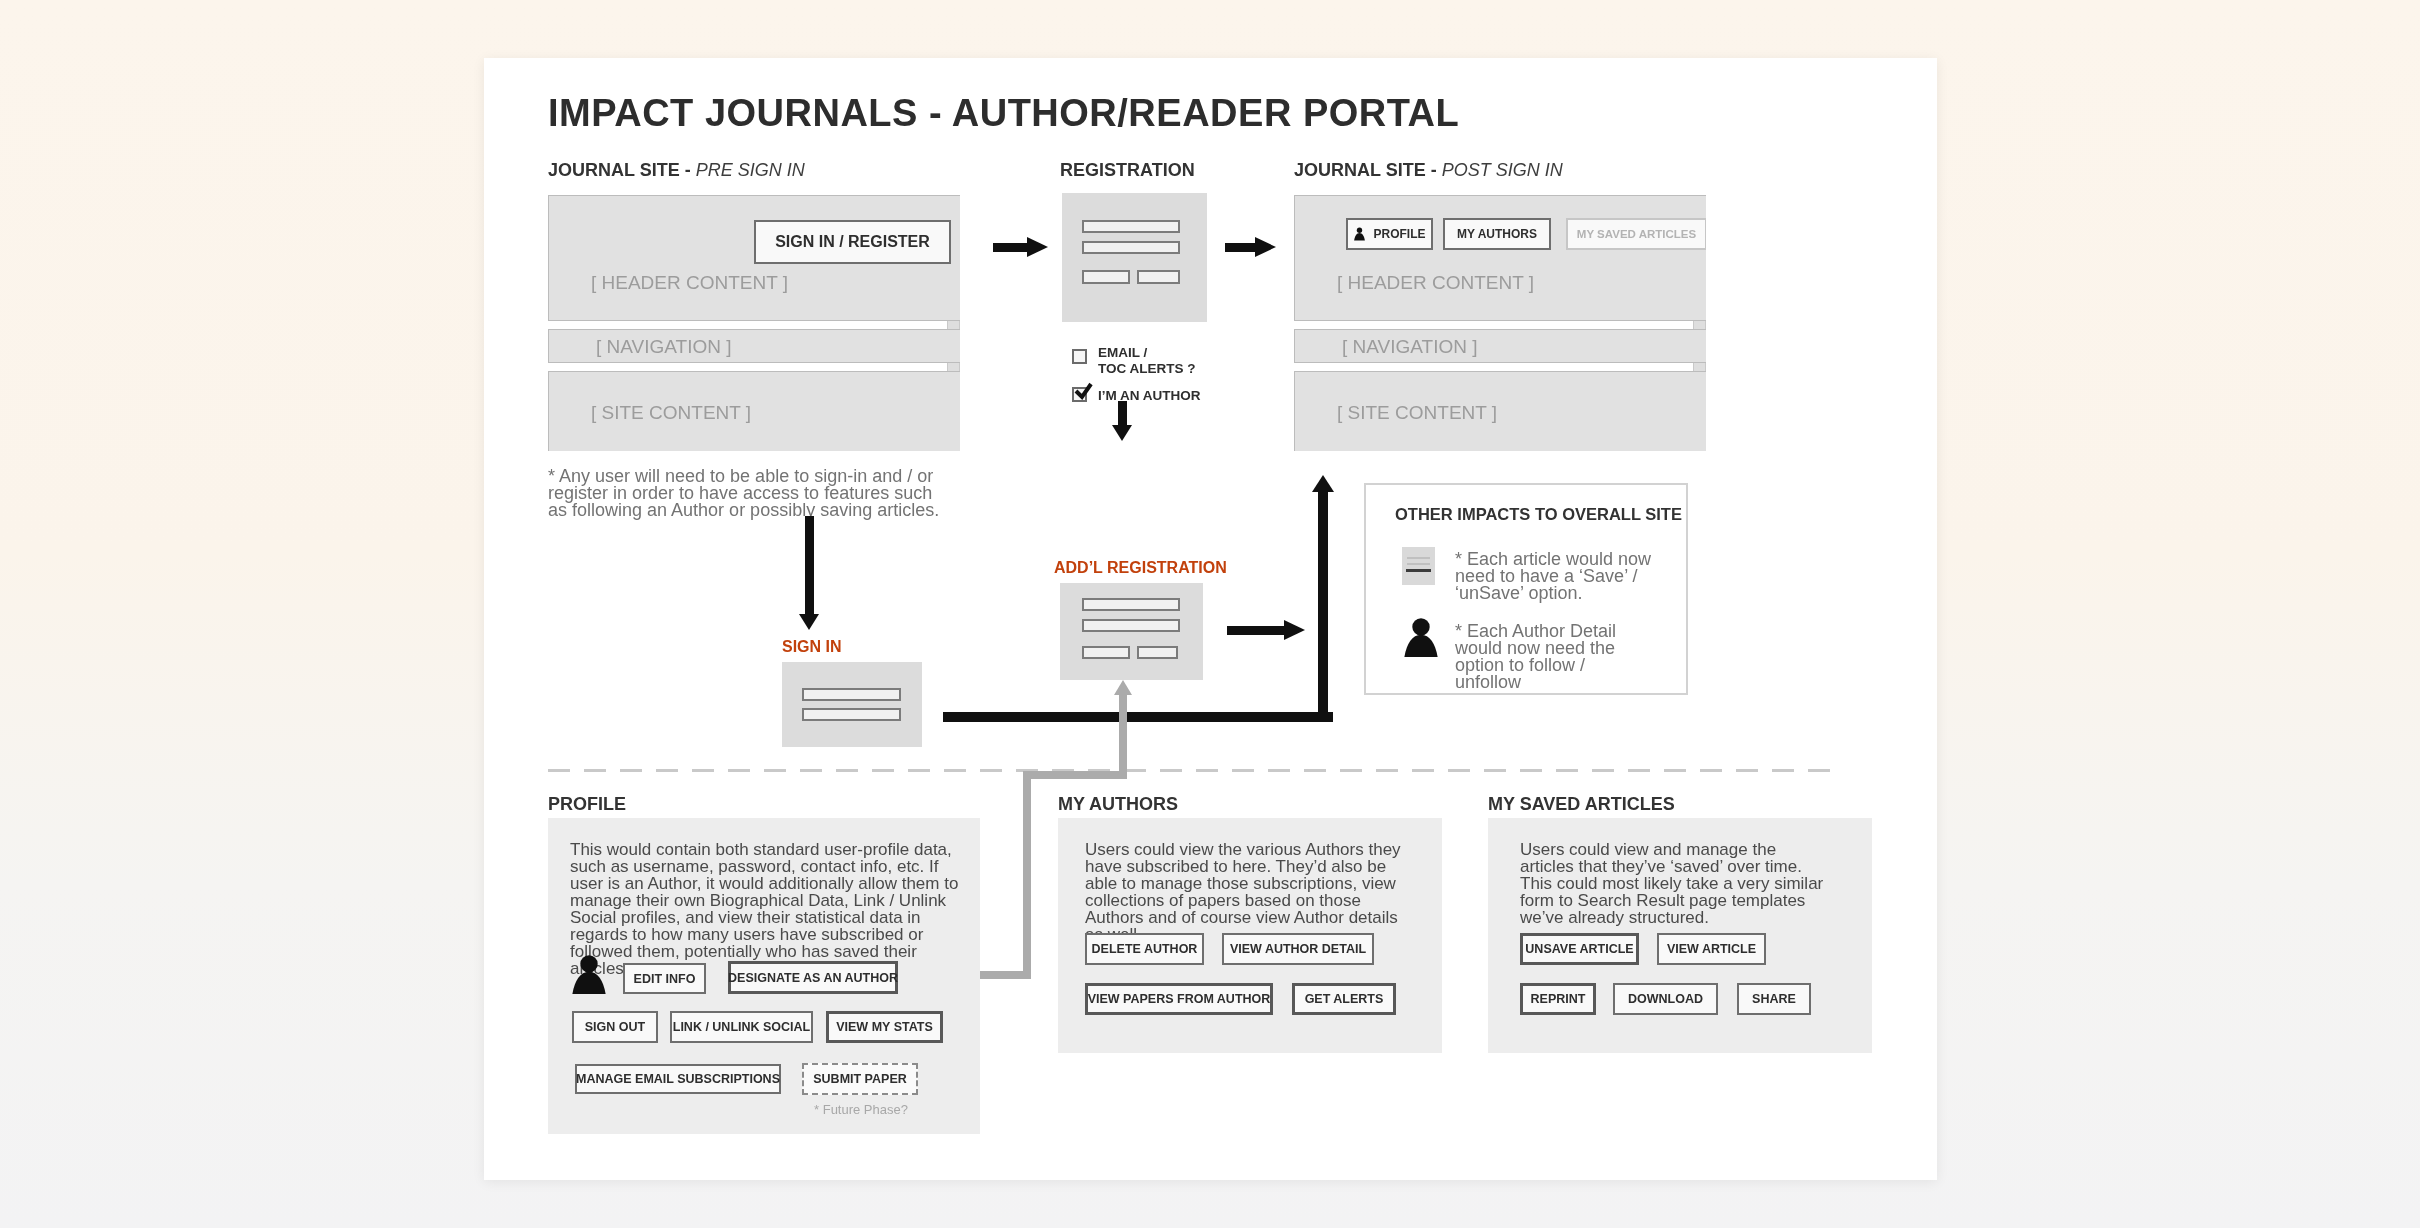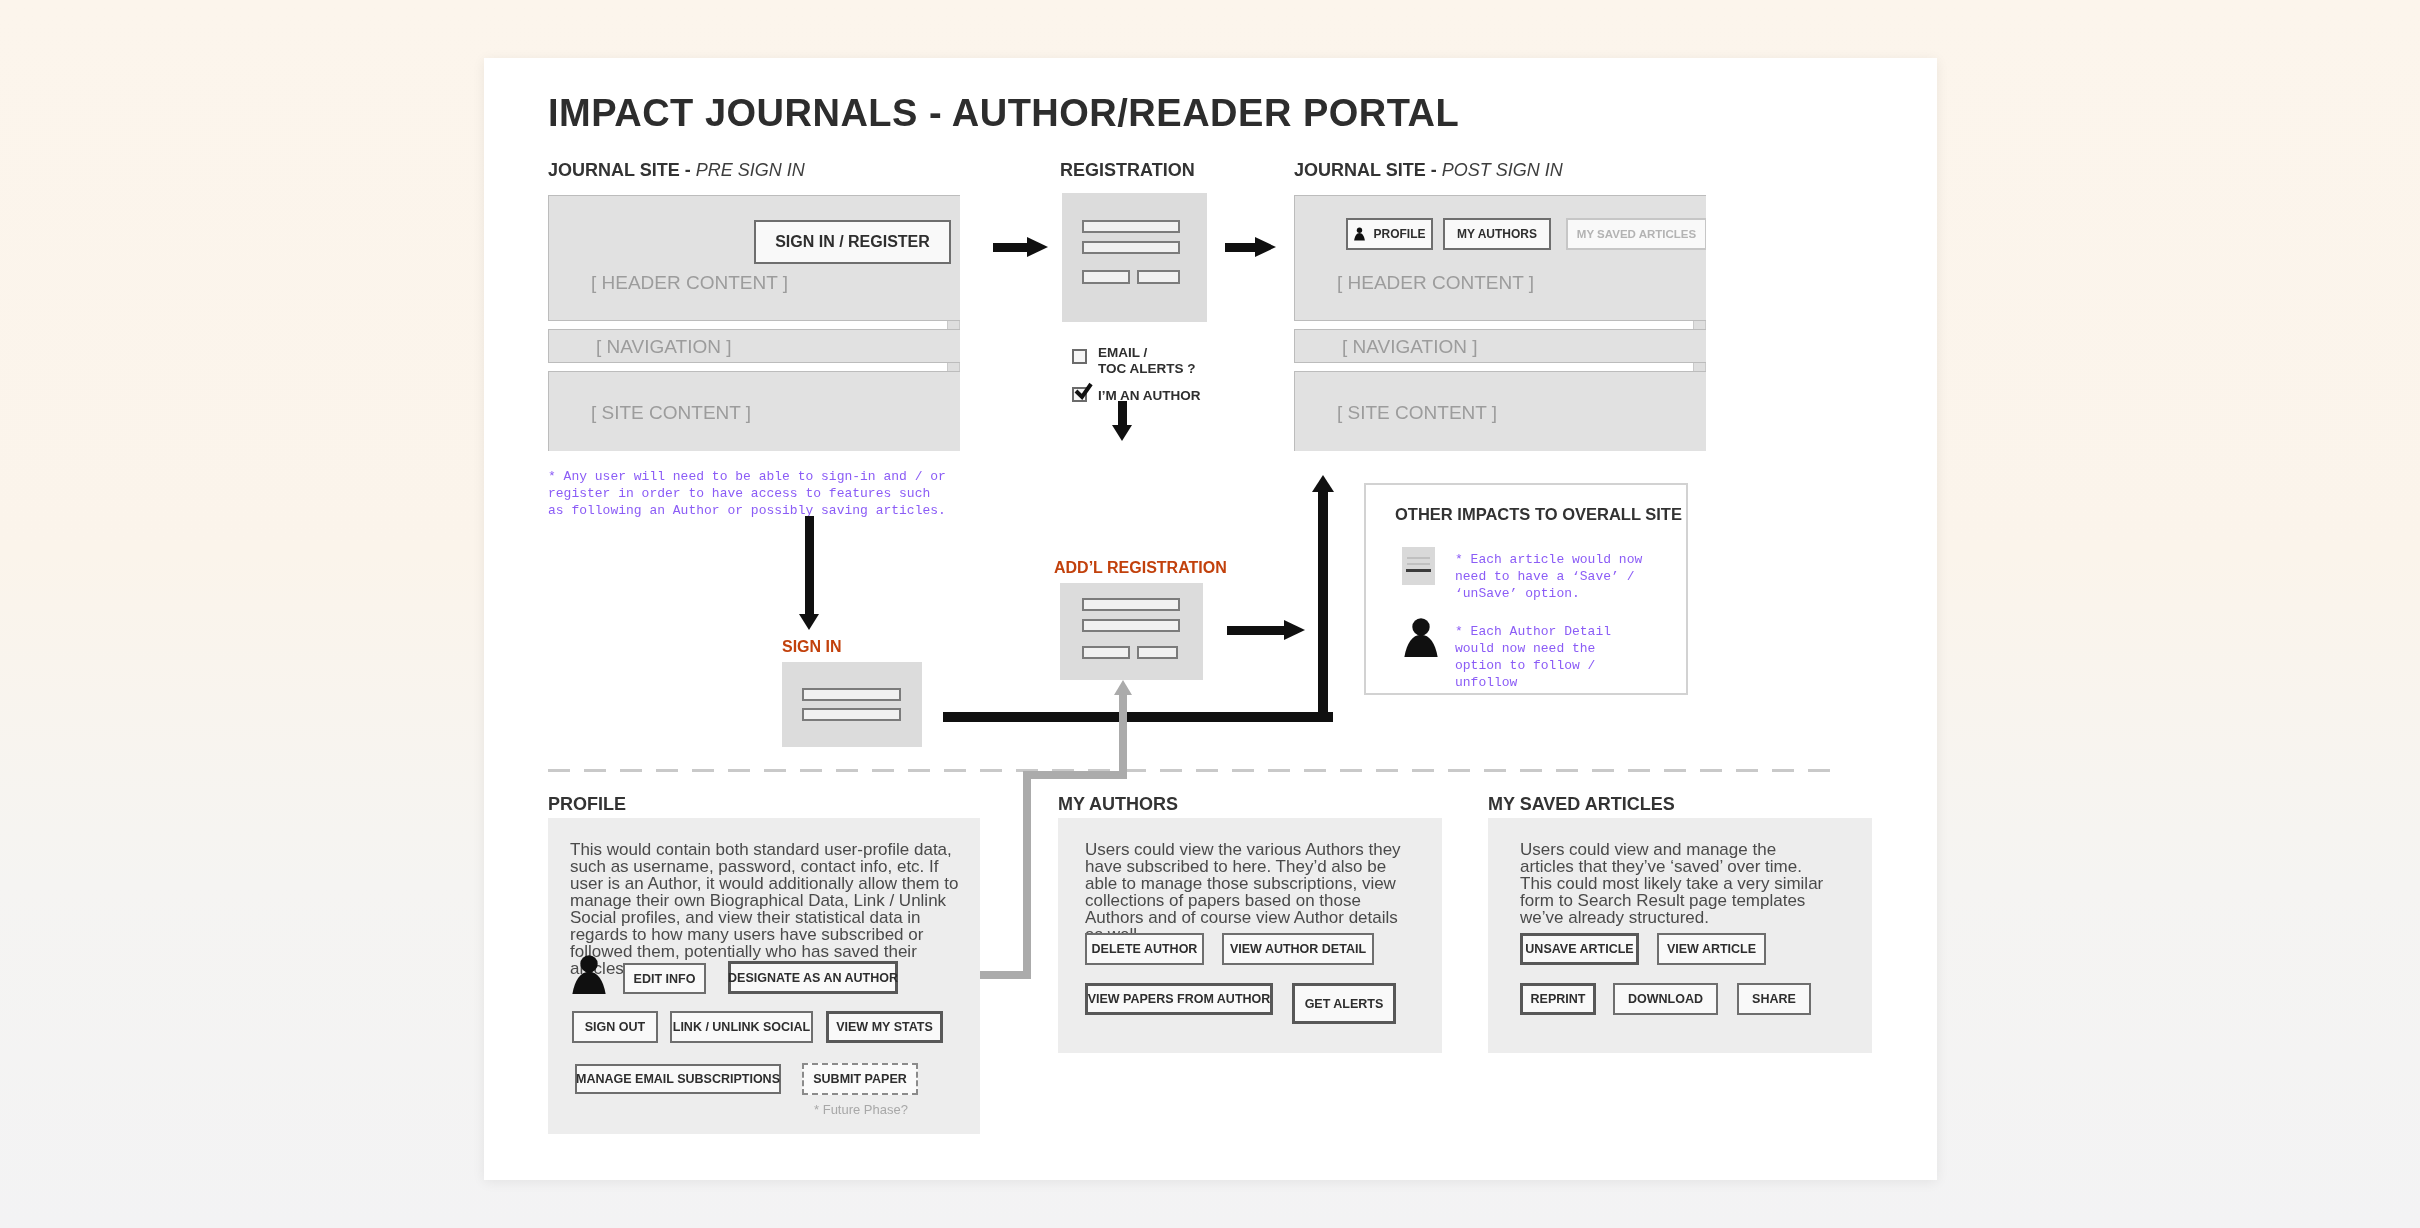--- a/index.html
+++ b/index.html
@@ -26,21 +26,21 @@
   
   .btn{position:absolute;background:#f9f9f9;border:2px solid #6e6e6e;box-sizing:border-box;
        color:#2e2e2e;font-weight:bold;font-size:12.5px;display:flex;align-items:center;
        justify-content:center;text-align:center;white-space:nowrap;}
   .btn.big{font-size:16px;}
   .btn.thick{border-width:3px;border-color:#585858;}
   .btn.dashed{border:2px dashed #8b8b8b;background:#fafafa;}
   .btn.ghost{border-color:#c6c6c6;color:#b3b3b3;}
   .btn .bicon{margin-right:7px;display:inline-flex;}
   
-  .note{font-size:13px;color:#8b5cf6;line-height:17px;font-family:Liberation Mono, monospace;}
+  .note{font-size:18px;color:#737373;line-height:17px;}
   .para{font-size:17px;color:#4a4a4a;line-height:17px;}
   
   .panel{position:absolute;background:#ededed;}
   
   .hline,.vline{position:absolute;background:#101010;}
   .gline{position:absolute;background:#ababab;}
   .tri{position:absolute;width:0;height:0;}
   .tri-r{border-top:10px solid transparent;border-bottom:10px solid transparent;border-left:21px solid #101010;}
   .tri-d{border-left:10px solid transparent;border-right:10px solid transparent;border-top:16px solid #101010;}
   .tri-u{border-left:11px solid transparent;border-right:11px solid transparent;border-bottom:17px solid #101010;}
@@ -206,21 +206,21 @@
     <div class="btn dashed" style="left:254px;top:245px;width:116px;height:32px;">SUBMIT PAPER</div>
     <div class="abs future" style="left:258px;top:284px;width:110px;text-align:center;">* Future Phase?</div>
   </div>
 
   <div class="abs sec-label" style="left:574px;top:736px;">MY AUTHORS</div>
   <div class="panel" style="left:574px;top:760px;width:384px;height:235px;">
     <div class="abs para" style="left:27px;top:23px;width:335px;">Users could view the various Authors they have subscribed to here. They’d also be able to manage those subscriptions, view collections of papers based on those Authors and of course view Author details as well.</div>
     <div class="btn" style="left:27px;top:115px;width:119px;height:32px;">DELETE AUTHOR</div>
     <div class="btn" style="left:164px;top:115px;width:152px;height:32px;">VIEW AUTHOR DETAIL</div>
     <div class="btn thick" style="left:27px;top:165px;width:188px;height:32px;">VIEW PAPERS FROM AUTHOR</div>
-    <div class="btn thick" style="left:234px;top:165px;width:104px;height:41px;">GET ALERTS</div>
+    <div class="btn thick" style="left:234px;top:165px;width:104px;height:32px;">GET ALERTS</div>
   </div>
 
   <div class="abs sec-label" style="left:1004px;top:736px;">MY SAVED ARTICLES</div>
   <div class="panel" style="left:1004px;top:760px;width:384px;height:235px;">
     <div class="abs para" style="left:32px;top:23px;width:305px;">Users could view and manage the articles that they’ve ‘saved’ over time. This could most likely take a very similar form to Search Result page templates we’ve already structured.</div>
     <div class="btn thick" style="left:32px;top:115px;width:119px;height:32px;">UNSAVE ARTICLE</div>
     <div class="btn" style="left:169px;top:115px;width:109px;height:32px;">VIEW ARTICLE</div>
     <div class="btn thick" style="left:32px;top:165px;width:76px;height:32px;">REPRINT</div>
     <div class="btn" style="left:125px;top:165px;width:105px;height:32px;">DOWNLOAD</div>
     <div class="btn" style="left:249px;top:165px;width:74px;height:32px;">SHARE</div>

